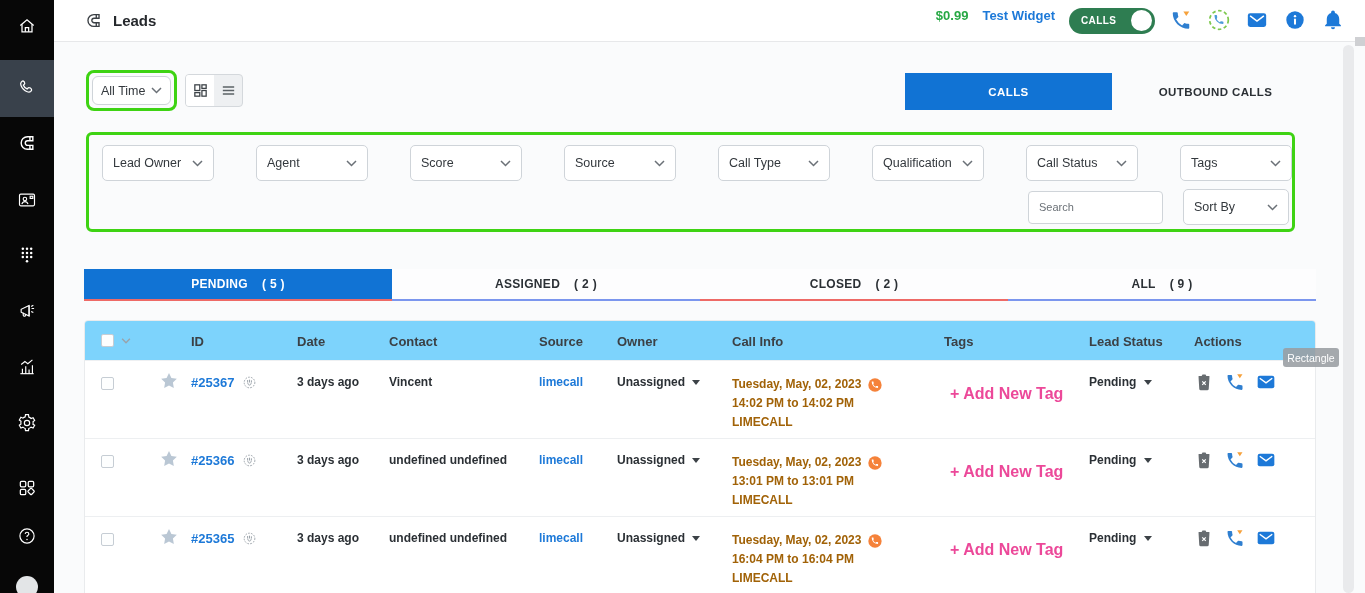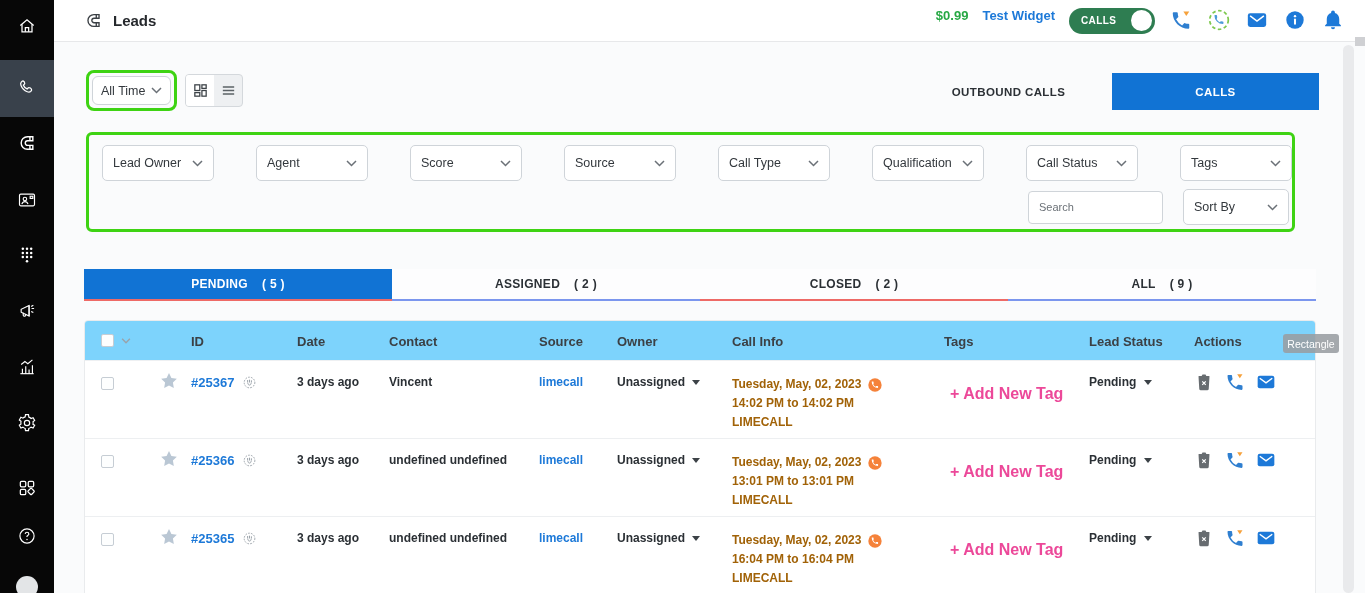--- a/index.html
+++ b/index.html
@@ -78,21 +78,21 @@
   .ci-line1 { display:flex; align-items:center; gap:6px; }
   .ci-ic svg { width:16px; height:16px; display:block; }
   .cell-tags { padding-top:24px; padding-left:6px; }
   .add-tag { color:#ec4899; font-weight:700; font-size:16px; cursor:pointer; }
   .cell-status { display:flex; align-items:center; gap:8px; font-weight:700; font-size:12px; color:#2b3035; cursor:pointer; }
   .cell-actions { display:flex; align-items:center; gap:11px; padding-top:11px; }
   .act-ic { cursor:pointer; display:flex; }
   .act-ic svg { width:20px; height:20px; }
 
   
-  .tooltip-rect { position:absolute; left:1283px; top:334px; width:56px; height:19px; background:rgba(152,157,162,.88); color:#fff; font-size:10.5px; border-radius:3px; display:flex; align-items:center; justify-content:center; z-index:40; }
+  .tooltip-rect { position:absolute; left:1283px; top:348px; width:56px; height:19px; background:rgba(152,157,162,.88); color:#fff; font-size:10.5px; border-radius:3px; display:flex; align-items:center; justify-content:center; z-index:40; }
   .scroll-strip { position:absolute; left:1343px; top:45px; width:11px; height:548px; background:#e9eaec; border-radius:6px; z-index:35; cursor:pointer; }
   .scroll-corner { position:absolute; left:1355px; top:37px; width:10px; height:9px; background:#cfd0d3; z-index:35; }
   .caret-down { width:0; height:0; border-left:4px solid transparent; border-right:4px solid transparent; border-top:5px solid #3c4247; }
 </style>
 </head>
 <body>
 
 <div class="app">
 
   <aside class="sidebar">
@@ -247,25 +247,25 @@
         </svg>
     </div>
     <div class="view-btn list">
       <svg viewBox="0 0 24 24" fill="none" stroke="#5b6166" stroke-width="2">
           <path d="M4 7h16M4 12h16M4 17h16"></path>
         </svg>
     </div>
   </div>
 
   <div class="calls-tabs">
+    <div class="calls-tab active">
+        <span>CALLS</span>
+      </div>
     <div class="calls-tab">
         <span>OUTBOUND CALLS</span>
-      </div>
-    <div class="calls-tab active">
-        <span>CALLS</span>
       </div>
   </div>
 
   <div class="filter-panel">
     <div class="filter-row1">
       <div class="f-dd">
           <span>Lead Owner</span>
           <svg class="chev" width="11" height="7" viewBox="0 0 11 7" fill="none" stroke="#6b7177" stroke-width="1.5">
             <path d="M1 1l4.5 4.5L10 1"></path>
           </svg>

